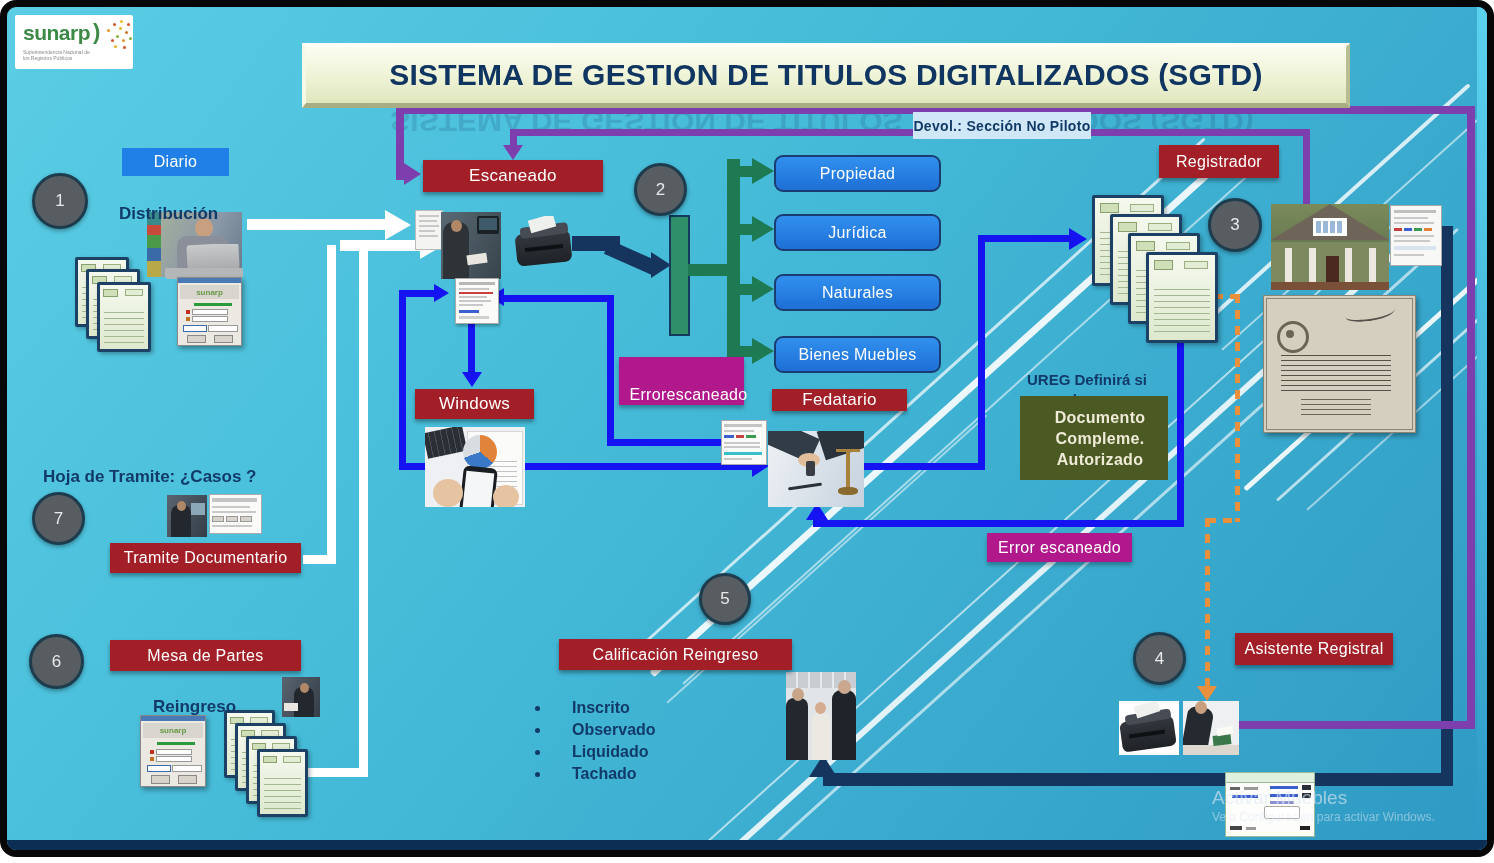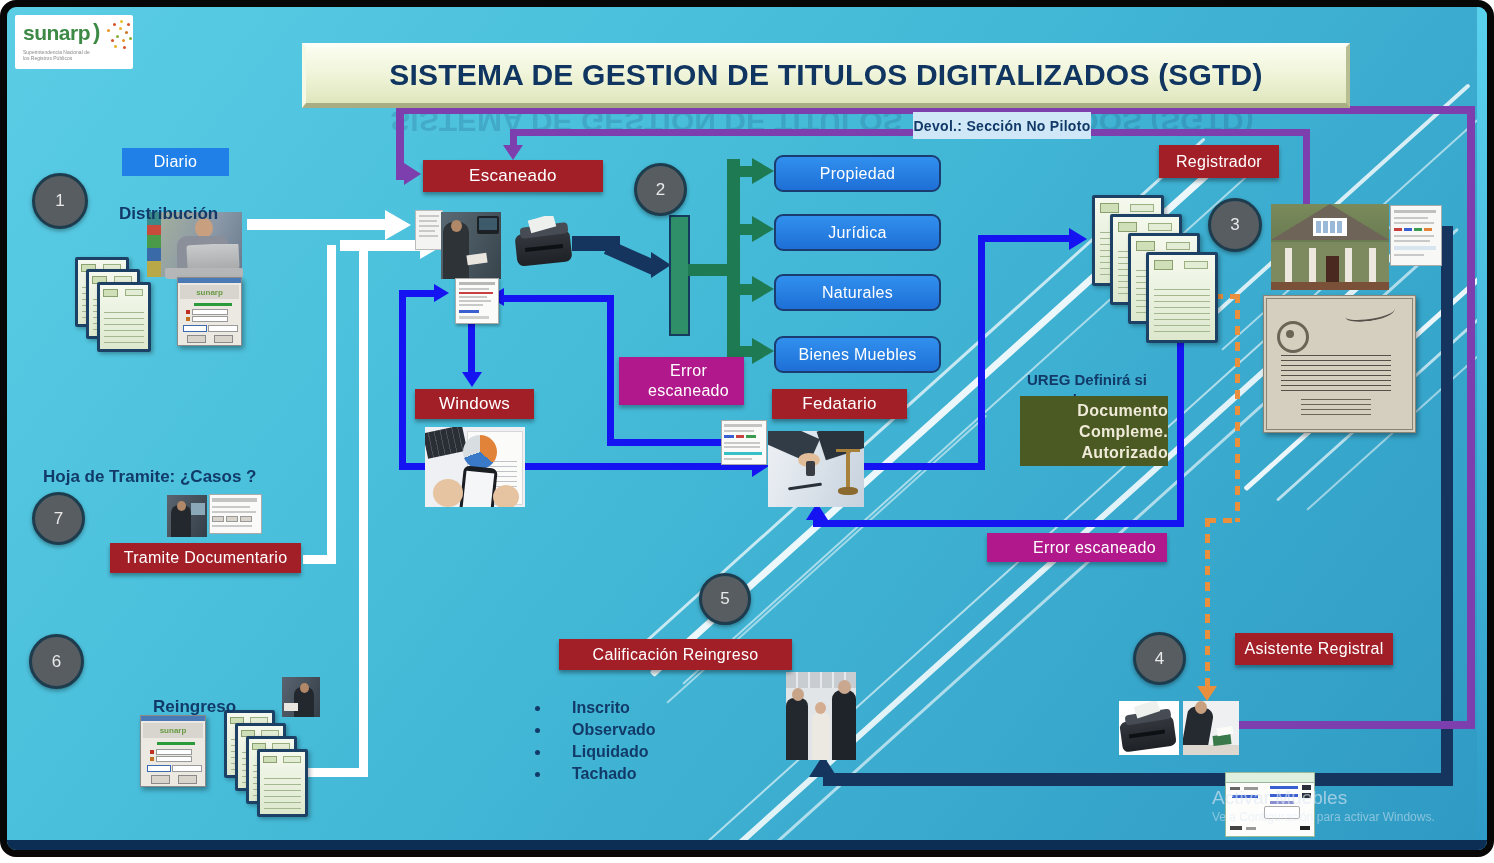--- a/index.html
+++ b/index.html
@@ -13,21 +13,21 @@
   .dashh{position:absolute;z-index:2;background:repeating-linear-gradient(to right,var(--c) 0 9px,transparent 9px 16px);}
   .ah{position:absolute;width:0;height:0;z-index:2;}
   .ah.r{border-top:11px solid transparent;border-bottom:11px solid transparent;border-left:17px solid var(--c);}
   .ah.l{border-top:10px solid transparent;border-bottom:10px solid transparent;border-right:16px solid var(--c);}
   .ah.u{border-left:11px solid transparent;border-right:11px solid transparent;border-bottom:17px solid var(--c);}
   .ah.d{border-left:10px solid transparent;border-right:10px solid transparent;border-top:15px solid var(--c);}
   .deco{position:absolute;background:#fff;transform:rotate(-42deg);transform-origin:left center;z-index:1;border-radius:2px;}
   .box{position:absolute;display:flex;align-items:center;justify-content:center;color:#fff;
        font-size:17px;z-index:4;letter-spacing:.3px;}
   .red{background:#a21f28;box-shadow:0 3px 4px rgba(0,0,0,.35);}
-  .magenta{background:#b0188c;box-shadow:0 3px 4px rgba(0,0,0,.3);padding-left:35px;}
+  .magenta{background:#b0188c;box-shadow:0 3px 4px rgba(0,0,0,.3);}
   .bluebox{background:linear-gradient(#3190ee,#1e6fd6);border:2px solid #1a3c70;border-radius:9px;font-size:16px;}
   .circle{position:absolute;border-radius:50%;background:#585d61;border:3px solid #1d3c4e;color:#e9e9e9;
           display:flex;align-items:center;justify-content:center;font-size:17px;z-index:4;box-shadow:0 2px 4px rgba(0,0,0,.35);}
   .navytext{position:absolute;color:#123a68;font-weight:bold;z-index:4;margin-top:20px;}
   .img{position:absolute;z-index:3;overflow:hidden;}
   .banner{position:absolute;left:295px;top:36px;width:1040px;height:56px;z-index:4;
           background:linear-gradient(#fbfdf0,#eef3d6 55%,#dfe6bd);
           border-top:4px solid #fdfef6;border-left:4px solid #f6f9e6;
           border-right:4px solid #b9bd92;border-bottom:5px solid #a9ad83;
           display:flex;align-items:center;justify-content:center;}
@@ -418,68 +418,71 @@
   <div class="box bluebox" style="left:767px;top:207px;width:163px;height:33px">
     <span>Jurídica</span>
   </div>
   <div class="box bluebox" style="left:767px;top:267px;width:163px;height:33px">
     <span>Naturales</span>
   </div>
   <div class="box bluebox" style="left:767px;top:329px;width:163px;height:33px">
     <span>Bienes Muebles</span>
   </div>
 
-  <div class="box magenta" style="left:612px;top:350px;width:125px;height:48px;flex-direction:column;align-items:center;padding-left:14px;box-sizing:border-box;font-size:16px;line-height:20px">
+  <div class="box magenta" style="left:612px;top:350px;width:125px;height:48px;flex-direction:row;align-items:flex-end;padding-left:14px;box-sizing:border-box;font-size:16px;line-height:20px">
     <span>Error</span>
     <span>escaneado</span>
   </div>
 
   <div class="box red" style="left:408px;top:382px;width:119px;height:30px">
     <span>Windows</span>
   </div>
-  <div class="box red" style="left:765px;top:382px;width:135px;height:30px">
+  <div class="box red" style="left:765px;top:382px;width:135px;height:22px">
     <span>Fedatario</span>
   </div>
 
   <div class="box red" style="left:1152px;top:138px;width:120px;height:33px;font-size:16px">
     <span>Registrador</span>
   </div>
   <div class="circle" style="left:1201px;top:191px;width:48px;height:48px">
         <span>3</span>
       </div>
 
   <div class="box" style="left:906px;top:105px;width:178px;height:27px;background:#cfe7f7;color:#123a68;font-weight:bold;font-size:14px;z-index:5">
     <span>Devol.: Sección No Piloto</span>
   </div>
 
   <div class="navytext" style="left:1020px;top:343px;font-size:15px;line-height:20px">
     <div>UREG Definirá si</div>
     <div>procede</div>
   </div>
-  <div class="box" style="left:1013px;top:389px;width:148px;height:70px;background:#4a5a22;color:#f0ead8;font-weight:bold;flex-direction:column;align-items:flex-end;padding-left:12px;box-sizing:border-box;font-size:16px;line-height:21px">
+  <div class="box" style="left:1013px;top:389px;width:148px;height:84px;background:#4a5a22;color:#f0ead8;font-weight:bold;flex-direction:column;align-items:center;padding-left:12px;box-sizing:border-box;font-size:16px;line-height:21px">
     <span>Documento</span>
     <span>Compleme.</span>
     <span>Autorizado</span>
   </div>
 
   <div class="box magenta" style="left:980px;top:526px;width:145px;height:29px;font-size:16px">
     <span>Error escaneado</span>
   </div>
 
   <div class="navytext" style="left:36px;top:440px;font-size:17px">Hoja de Tramite: ¿Casos ?</div>
   <div class="circle" style="left:25px;top:485px;width:47px;height:47px">
         <span>7</span>
       </div>
   <div class="box red" style="left:103px;top:536px;width:191px;height:30px;font-size:16px">
     <span>Tramite Documentario</span>
   </div>
 
   <div class="circle" style="left:22px;top:627px;width:49px;height:49px">
         <span>6</span>
       </div>
+  <div class="box red" style="left:103px;top:633px;width:191px;height:31px;font-size:16px">
+    <span>Mesa de Partes</span>
+  </div>
   <div class="navytext" style="left:146px;top:670px;font-size:17px">Reingreso</div>
 
   <div class="circle" style="left:692px;top:566px;width:46px;height:46px">
         <span>5</span>
       </div>
   <div class="box red" style="left:552px;top:632px;width:233px;height:31px;font-size:16px">
     <span>Calificación Reingreso</span>
   </div>
   <div class="abs" style="left:528px;top:690px;z-index:4">
     <div style="display:flex;align-items:center;height:22px">

